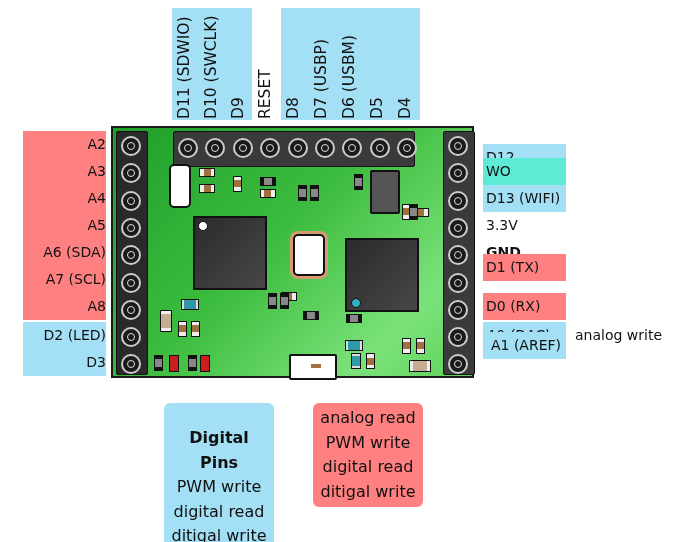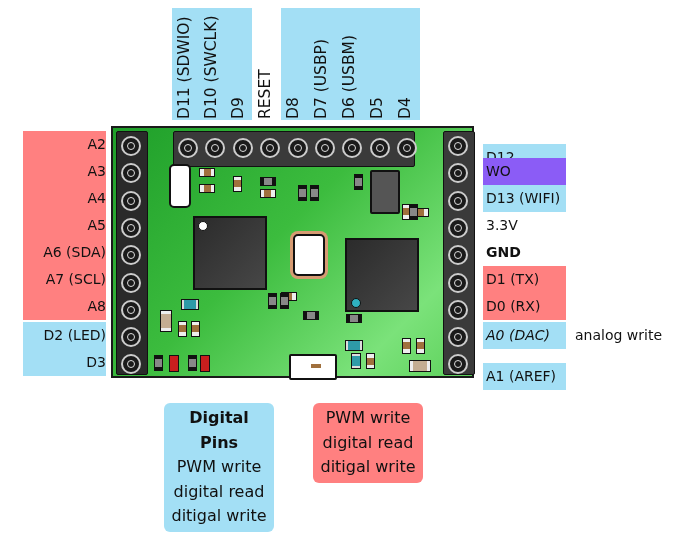--- a/index.html
+++ b/index.html
@@ -1,20 +1,20 @@
 <!DOCTYPE html>
 <html><head>
 <meta charset="utf-8">
 <style>
   html,body{margin:0;padding:0;background:#fff;}
   body{width:684px;height:542px;position:relative;overflow:hidden;font-family:"DejaVu Sans",sans-serif;color:#111;}
   .lbl{position:absolute;font-size:14px;line-height:27px;height:27px;white-space:nowrap;}
   .blue{background:#a3dff5;}
   .red{background:#ff8080;}
-  .green{background:#8b5cf6;}
+  .green{background:#5eead4;}
   .left .lbl{text-align:right;left:23px;width:83px;padding-right:0;}
   .right .lbl{left:483px;padding-left:3px;}
   .right .lbl.boxed{width:80px;}
   .topbox{position:absolute;top:8px;height:112px;}
   .vlabel{position:absolute;bottom:423px;font-size:15.5px;transform-origin:left bottom;transform:rotate(-90deg);white-space:nowrap;line-height:20px;height:20px;}
   .board{position:absolute;left:111px;top:126px;width:363px;height:252px;border:2px solid #1a1a1a;background:linear-gradient(135deg,#1f9f2a 0%,#3cbc3e 45%,#7be27a 80%,#5dd15b 100%);box-sizing:border-box;}
   .header-v{position:absolute;width:30px;background:#2a2a2a;border:1.5px solid #111;border-radius:2px;}
   .header-h{position:absolute;height:34px;background:#2a2a2a;border:1.5px solid #111;border-radius:2px;}
   .pin{position:absolute;width:20px;height:20px;border-radius:50%;background:#1a1a1a;border:2px solid #ccc;box-sizing:border-box;}
   .pin::after{content:"";position:absolute;left:4px;top:4px;width:8px;height:8px;border-radius:50%;border:1px solid #ddd;box-sizing:border-box;}
@@ -25,21 +25,21 @@
   .res-v{width:9px;height:16px;background:linear-gradient(180deg,#eee 0 25%,#a0703d 25% 75%,#eee 75%);}
   .cap-v{width:9px;height:16px;background:linear-gradient(180deg,#111 0 20%,#888 20% 80%,#111 80%);}
   .cap-h{width:16px;height:9px;background:linear-gradient(90deg,#111 0 20%,#888 20% 80%,#111 80%);}
   .led-r{width:10px;height:17px;background:#c81e1e;}
   .teal-h{width:18px;height:11px;background:linear-gradient(90deg,#ddd 0 15%,#2e9aa8 15% 85%,#ddd 85%);}
   .teal-v{width:10px;height:16px;background:linear-gradient(180deg,#ddd 0 15%,#2e9aa8 15% 85%,#ddd 85%);}
   .beige-v{width:12px;height:22px;background:linear-gradient(180deg,#eee 0 15%,#c4ad92 15% 85%,#eee 85%);}
   .beige-h{width:22px;height:12px;background:linear-gradient(90deg,#eee 0 15%,#c4ad92 15% 85%,#eee 85%);}
   .xtal{position:absolute;background:#fff;border:2px solid #111;border-radius:5px;}
   .legend{position:absolute;border-radius:6px;text-align:center;font-size:16px;line-height:24.5px;padding:3px 6px;}
-  .legend .title{font-weight:bold;}
+  .legend .title{font-weight:bold;margin-top:20px;}
 </style>
 </head>
 <body>
 
 <div class="topbox blue" style="left:172px;width:80px;"></div>
 <div class="topbox blue" style="left:281px;width:139px;"></div>
 
 <div>
   <div class="vlabel" style="left:194px;bottom:423px;">D11 (SDWIO)</div>
   <div class="vlabel" style="left:221px;">D10 (SWCLK)</div>
@@ -63,24 +63,24 @@
   <div class="lbl blue" style="top:322px;">D2 (LED)</div>
   <div class="lbl blue" style="top:349px;">D3</div>
 </div>
 
 <div class="right">
   <div class="lbl boxed blue" style="top:144px;">D12</div>
   <div class="lbl boxed green" style="top:158px;">WO</div>
   <div class="lbl boxed blue" style="top:185px;">D13 (WIFI)</div>
   <div class="lbl" style="top:212px;">3.3V</div>
   <div class="lbl" style="top:239px;font-weight:bold;">GND</div>
-  <div class="lbl boxed red" style="top:266px;">D1 (TX)</div>
+  <div class="lbl boxed red" style="top:254px;">D1 (TX)</div>
   <div class="lbl boxed red" style="top:293px;">D0 (RX)</div>
   <div class="lbl boxed blue" style="top:322px;font-style:italic;">A0 (DAC)</div>
-  <div class="lbl boxed blue" style="top:363px;">A1 (AREF)</div>
+  <div class="lbl boxed blue" style="top:332px;text-align:center;">A1 (AREF)</div>
   <div class="lbl" style="top:322px;left:572px;">analog write</div>
 </div>
 
 <div class="board">
 
   <div class="header-v" style="left:3px;top:3px;height:242px;"></div>
 
   <div class="header-v" style="left:330px;top:3px;height:242px;background:#3a3a3a;"></div>
 
   <div class="header-h" style="left:60px;top:3px;width:240px;background:#3a3a3a;"></div>
@@ -161,16 +161,17 @@
   <div class="smd led-r" style="left:87px;top:227px;"></div>
 </div>
 
 <div class="legend blue" style="left:164px;top:403px;width:98px;">
   <div class="title">Digital Pins</div>
   <div>PWM write</div>
   <div>digital read</div>
   <div>ditigal write</div>
 </div>
 <div class="legend red" style="left:313px;top:403px;width:98px;">
+  <div>analog read</div>
   <div>PWM write</div>
   <div>digital read</div>
   <div>ditigal write</div>
 </div>
 
 </body></html>

